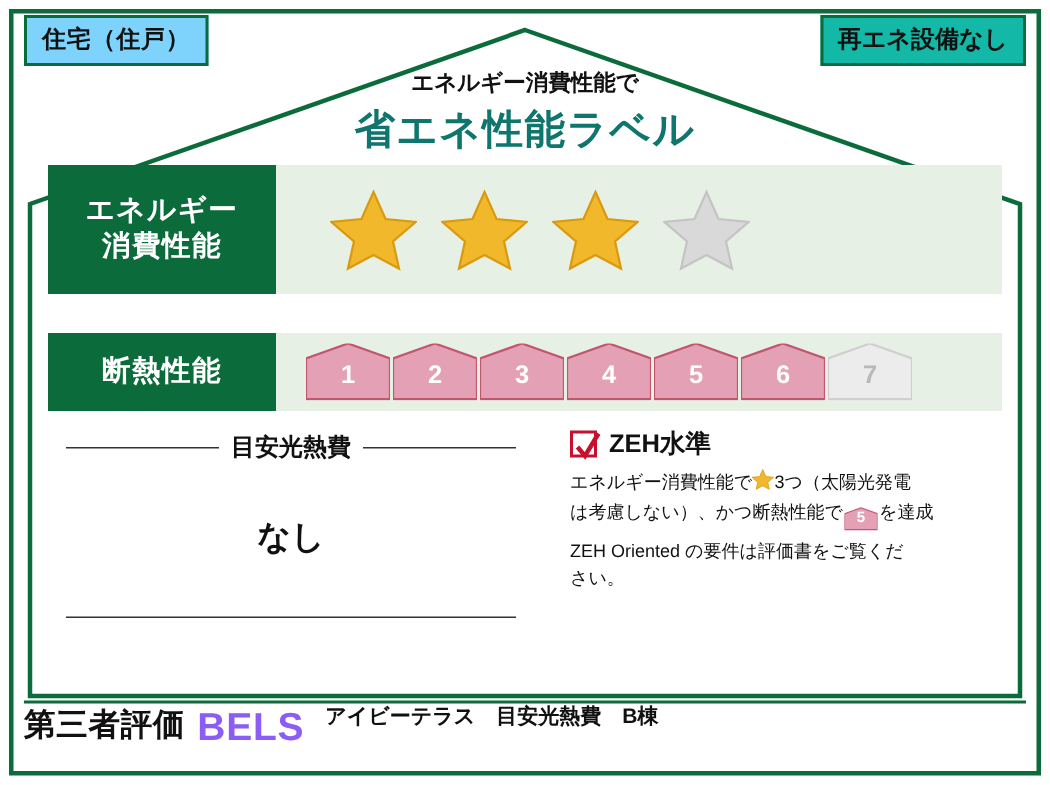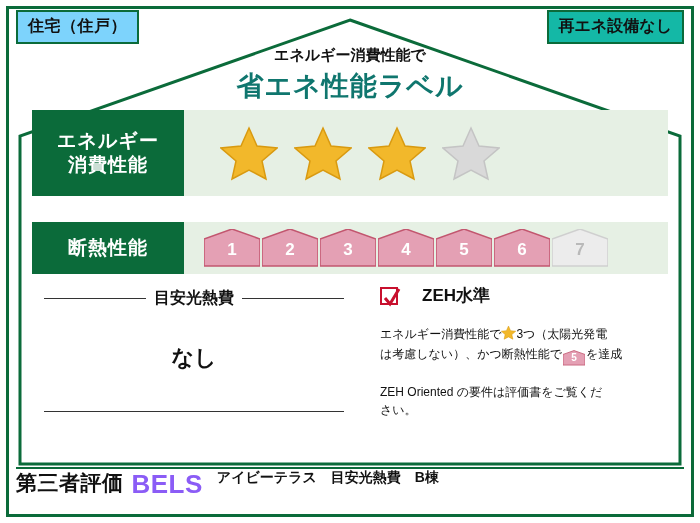--- a/index.html
+++ b/index.html
@@ -104,29 +104,29 @@
   .cost-head .line{flex:1;height:1px;background:#333;}
   .cost-head .t{white-space:nowrap;}
   .cost-value{
     margin-top:34px;text-align:center;font-size:22px;font-weight:bold;color:#111;
   }
   .cost-rule{margin-top:38px;height:1px;background:#333;width:100%;}
   
   .right-block{
     position:absolute;left:380px;top:284px;width:292px;z-index:4;
   }
-  .chk-line{display:flex;align-items:center;gap:24px;}
+  .chk-line{display:flex;align-items:center;gap:8px;}
   .chk{
     width:18px;height:18px;border:2px solid #c8102e;box-sizing:border-box;
     background:#fff;position:relative;flex:none;
   }
   .chk svg{position:absolute;left:1px;top:-2px;}
   .chk-title{font-size:17px;font-weight:bold;color:#111;}
   .desc{
-    font-size:12px;color:#111;line-height:1.5;margin-top:18px;
+    font-size:12px;color:#111;line-height:1.5;margin-top:5px;
   }
   .mini-star{vertical-align:-2px;}
   .mini-grade{
     display:inline-block;vertical-align:-3px;
     width:22px;height:15px;position:relative;margin:0 1px;
   }
   .mini-grade .shape{position:absolute;left:0;top:0;}
   .mini-grade .n{position:relative;z-index:2;display:block;text-align:center;
     font-size:10px;font-weight:bold;color:#fff;line-height:16px;}
   .zeh-badge{

